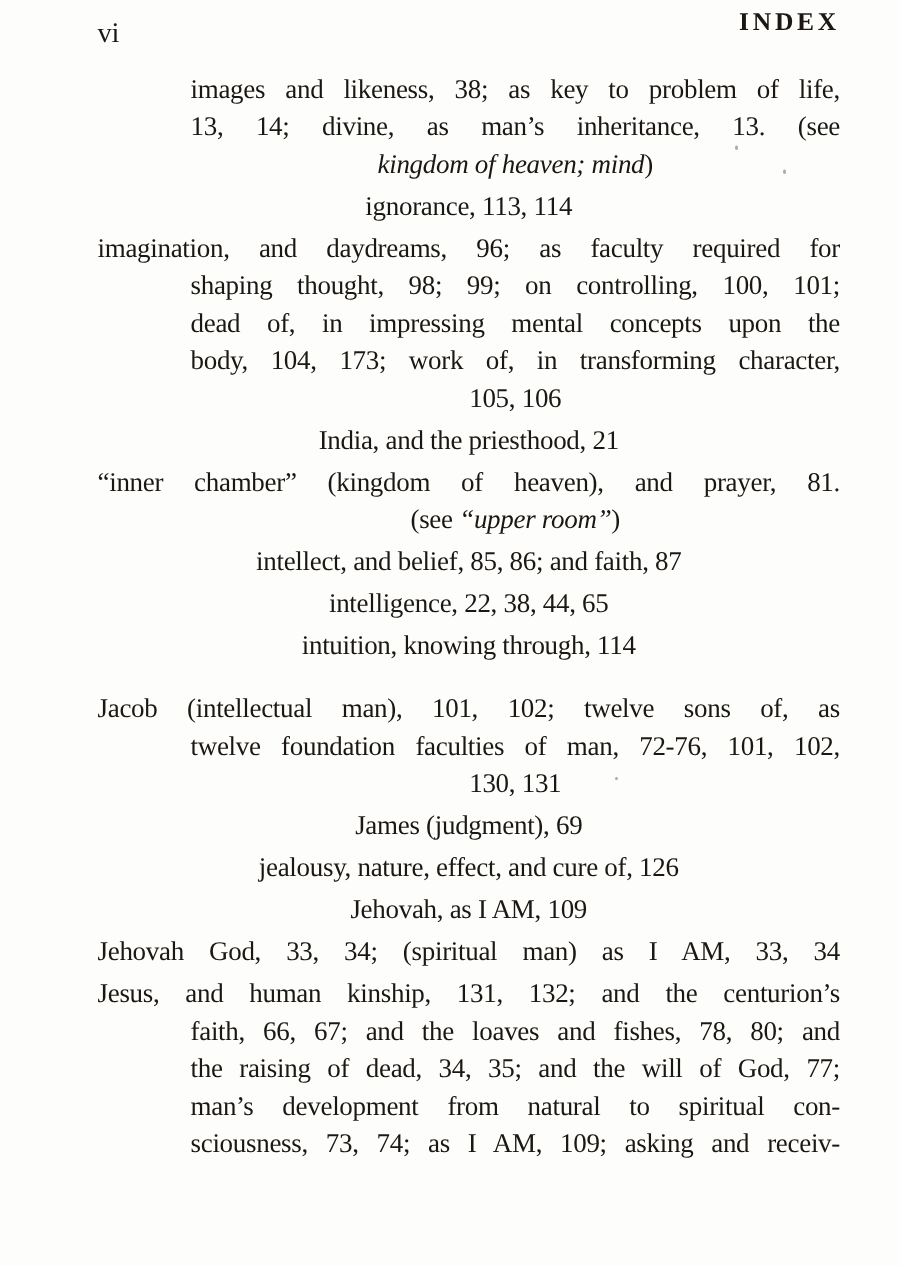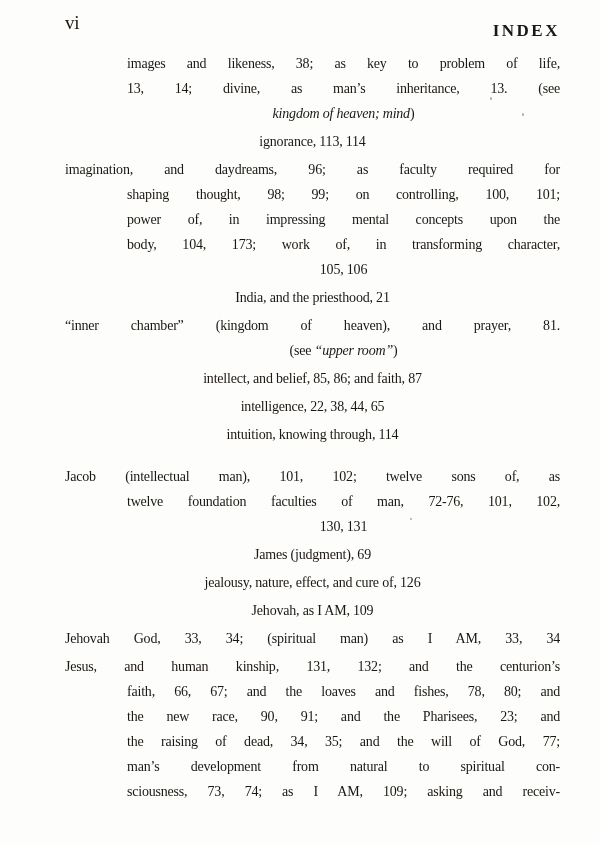--- a/index.html
+++ b/index.html
@@ -15,21 +15,21 @@
     width: 600px;
     height: 844px;
     background: #fdfdfb;
     color: #1b1713;
     font-family: "Liberation Serif", "DejaVu Serif", serif;
     letter-spacing: -0.2px;
   }
   .header {
     position: relative;
     height: 22px;
-    padding-top: 20px;
+    padding-top: 4px;
   }
   .folio {
     position: absolute;
     left: 65px;
     top: 12px;
     font-size: 19px;
     line-height: 22px;
   }
   .htitle {
     display: block;
@@ -37,22 +37,22 @@
     width: 495px;
     text-align: right;
     font-size: 17px;
     line-height: 22px;
     letter-spacing: 2.5px;
     font-weight: 600;
   }
   .entries {
     margin-left: 65px;
     width: 495px;
-    margin-top: 9px;
-    font-size: 14px;
+    margin-top: 21px;
+    font-size: 18px;
     line-height: 25px;
   }
   .entry { margin-bottom: 3px; }
   .entry.section-break { margin-top: 17px; }
   .line { text-align: center; }
   .line.hang { margin-left: 62px; }
   .line.just {
     text-align: justify;
     text-align-last: justify;
   }
@@ -80,21 +80,21 @@
         <div class="line hang just"><span>images and likeness, 38; as key to problem of life,</span></div>
         <div class="line hang just"><span>13, 14; divine, as man’s inheritance, 13. (see</span></div>
         <div class="line hang"><span class="it">kingdom of heaven; mind</span><span>)</span></div>
       </div>
       <div class="entry">
         <div class="line lead"><span>ignorance, 113, 114</span></div>
       </div>
       <div class="entry">
         <div class="line lead just"><span>imagination, and daydreams, 96; as faculty required for</span></div>
         <div class="line hang just"><span>shaping thought, 98; 99; on controlling, 100, 101;</span></div>
-        <div class="line hang just"><span>power of, in impressing mental concepts upon the</span></div>
+        <div class="line hang just"><span>dead of, in impressing mental concepts upon the</span></div>
         <div class="line hang just"><span>body, 104, 173; work of, in transforming character,</span></div>
         <div class="line hang"><span>105, 106</span></div>
       </div>
       <div class="entry">
         <div class="line lead"><span>India, and the priesthood, 21</span></div>
       </div>
       <div class="entry">
         <div class="line lead just"><span>“inner chamber” (kingdom of heaven), and prayer, 81.</span></div>
         <div class="line hang"><span>(see </span><span class="it">“upper room”</span><span>)</span></div>
       </div>
@@ -120,21 +120,20 @@
       </div>
       <div class="entry">
         <div class="line lead"><span>Jehovah, as I AM, 109</span></div>
       </div>
       <div class="entry">
         <div class="line lead just"><span>Jehovah God, 33, 34; (spiritual man) as I AM, 33, 34</span></div>
       </div>
       <div class="entry">
         <div class="line lead just"><span>Jesus, and human kinship, 131, 132; and the centurion’s</span></div>
         <div class="line hang just"><span>faith, 66, 67; and the loaves and fishes, 78, 80; and</span></div>
-        <div class="line hang just"><span>the new race, 90, 91; and the Pharisees, 23; and</span></div>
         <div class="line hang just"><span>the raising of dead, 34, 35; and the will of God, 77;</span></div>
         <div class="line hang just"><span>man’s development from natural to spiritual con-</span></div>
         <div class="line hang just"><span>sciousness, 73, 74; as I AM, 109; asking and receiv-</span></div>
       </div>
     </div>
   <div class="speck s1"></div>
   <div class="speck s2"></div>
   <div class="speck s3"></div>
 </div>
 

